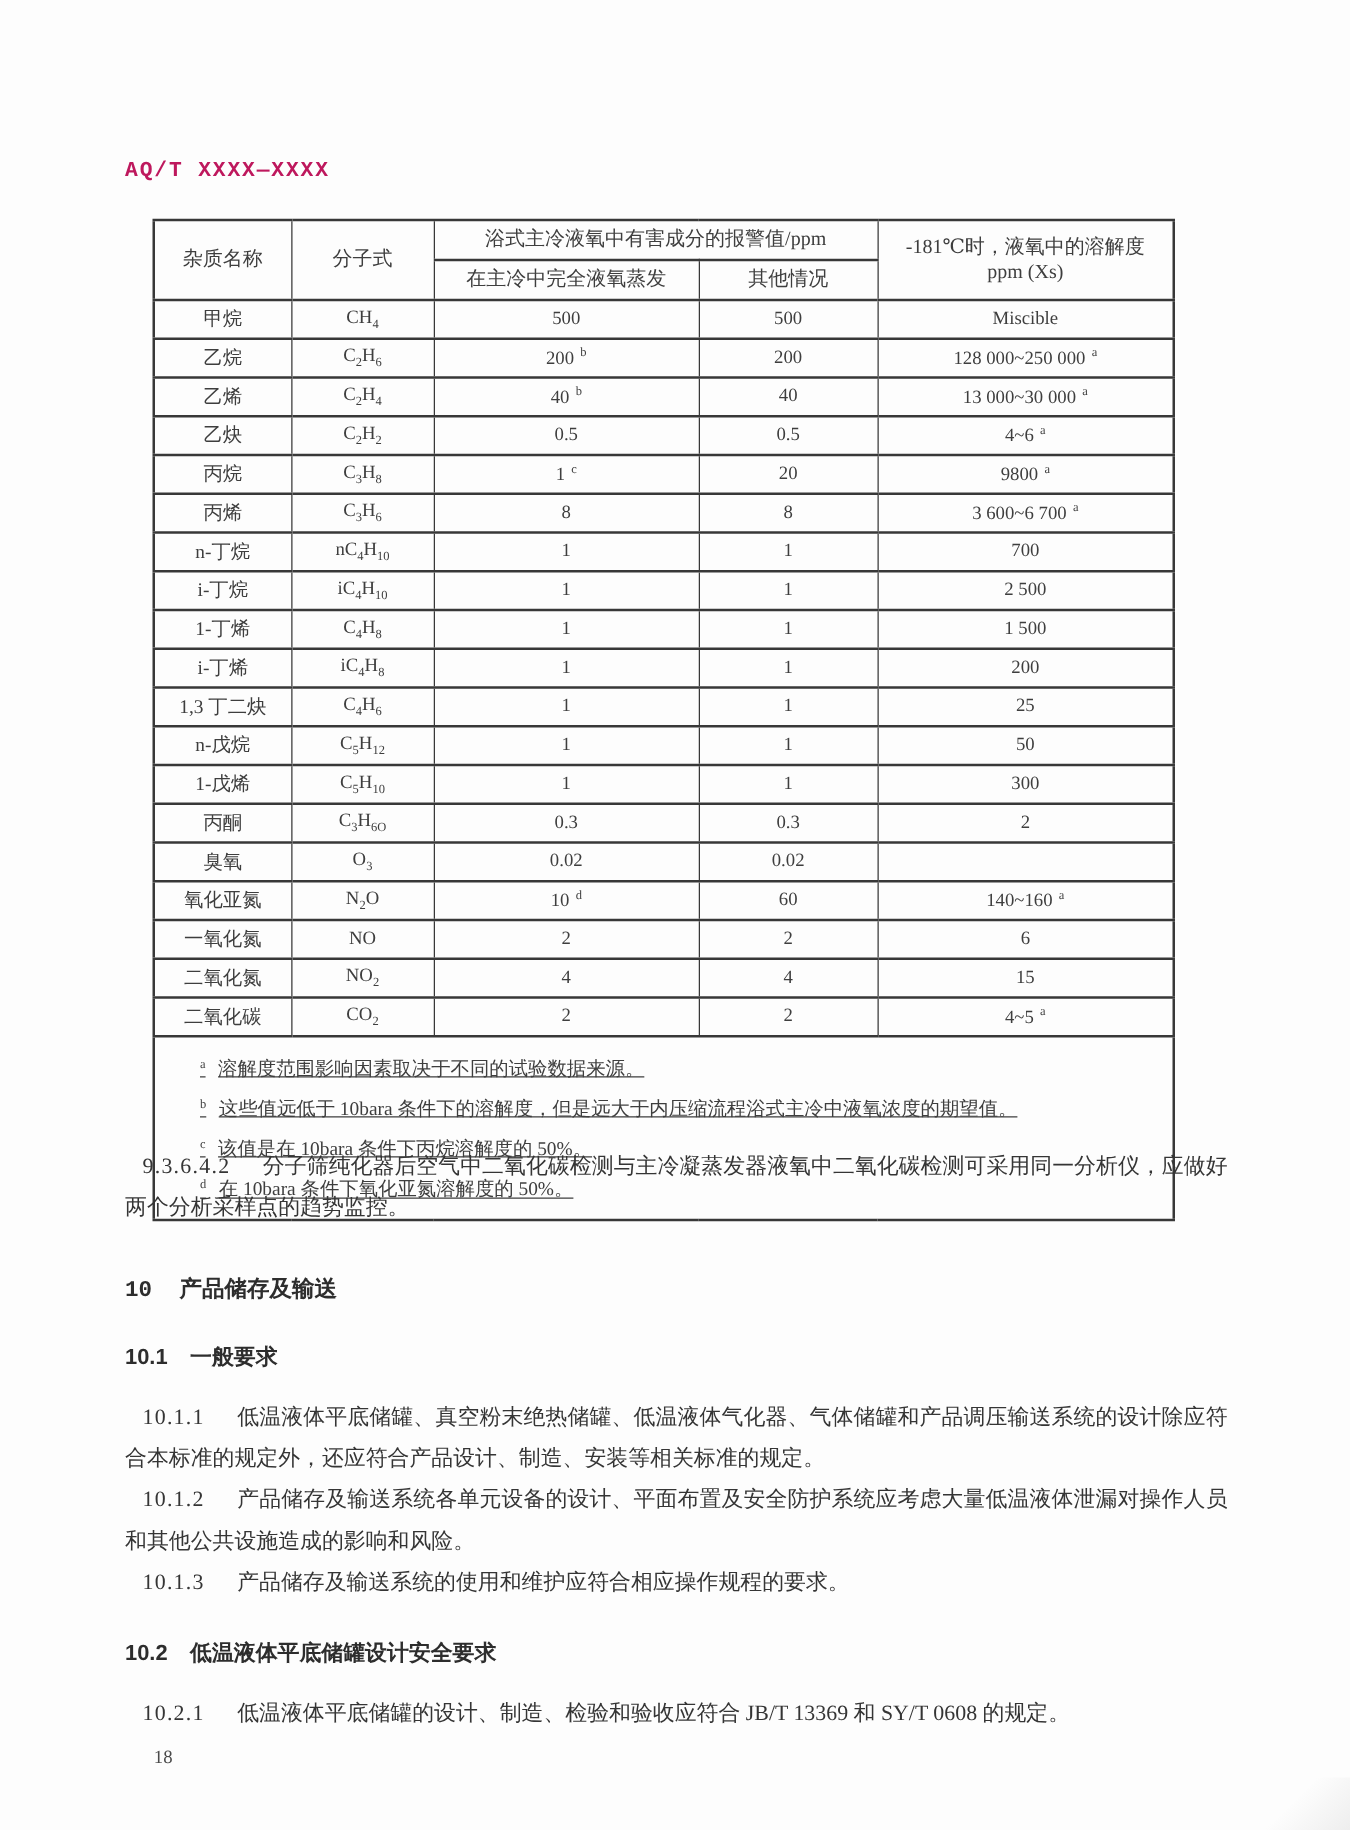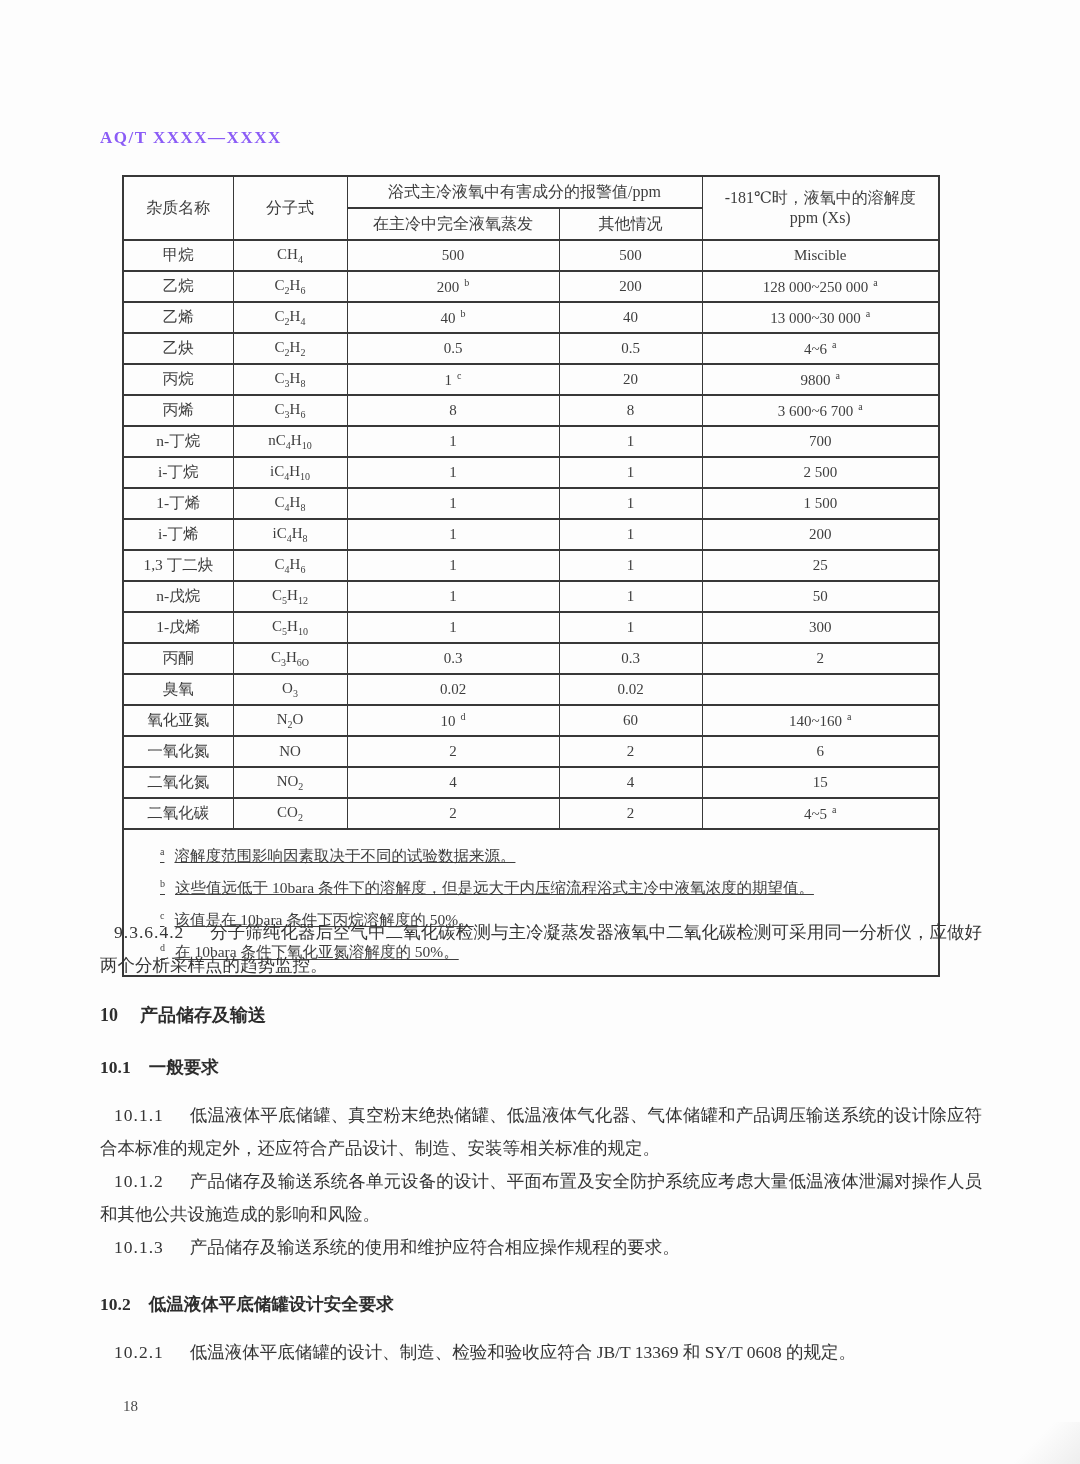--- a/index.html
+++ b/index.html
@@ -8,22 +8,22 @@
     --ink:#3b3b3b;
     --line:#383838;
   }
   html,body{margin:0;padding:0;background:#ffffff;}
   .page{
     position:relative;width:1080px;height:1464px;background:#fdfdfd;
     font-family:var(--serif);color:var(--ink);overflow:hidden;
   }
   .doc-code{
     position:absolute;left:100px;top:128px;
-    font-family:Liberation Serif, serif;font-weight:bold;font-size:17px;
-    letter-spacing:1.5px;color:#8b5cf6;
+    font-family:Liberation Mono, monospace;font-weight:bold;font-size:17px;
+    letter-spacing:1.5px;color:#be185d;
   }
   
   .table-wrap{position:absolute;left:122px;top:175px;width:816px;}
   table.impurity{
     border-collapse:collapse;table-layout:fixed;width:816px;
     font-size:15px;color:#3e3e3e;
   }
   table.impurity th,table.impurity td{
     border:1.5px solid var(--line);
     border-top-width:2px;border-bottom-width:2px;
@@ -50,26 +50,26 @@
   .content{
     position:absolute;left:100px;top:916px;width:882px;
     font-size:17.5px;color:#353535;
   }
   .content p{margin:0;}
   p.body{
     line-height:33px;text-align:justify;
   }
   p.body .num{margin-right:26px;letter-spacing:1px;margin-left:14px;}
   p.heading1{
-    font-family:Liberation Serif, serif;font-weight:bold;font-size:18px;color:#2d2d2d;
-    margin-top:21px;margin-bottom:16px;line-height:24px;
+    font-family:Liberation Mono, monospace;font-weight:bold;font-size:18px;color:#2d2d2d;
+    margin-top:39px;margin-bottom:16px;line-height:24px;
   }
   p.heading1 .num{margin-right:22px;}
   p.heading2{
-    font-family:Liberation Serif, serif;font-weight:bold;font-size:17.5px;color:#2d2d2d;
+    font-family:Liberation Sans, sans-serif;font-weight:bold;font-size:17.5px;color:#2d2d2d;
     margin-top:28px;margin-bottom:20px;line-height:24px;
   }
   p.heading2 .num{margin-right:18px;}
   .page-number{
     position:absolute;left:123px;top:1398px;font-size:15px;color:#4a4a4a;
   }
   .corner-shade{
     position:absolute;right:0;bottom:0;width:110px;height:42px;
     background:linear-gradient(135deg,rgba(255,255,255,0) 55%,rgba(225,225,225,.55) 100%);
   }

